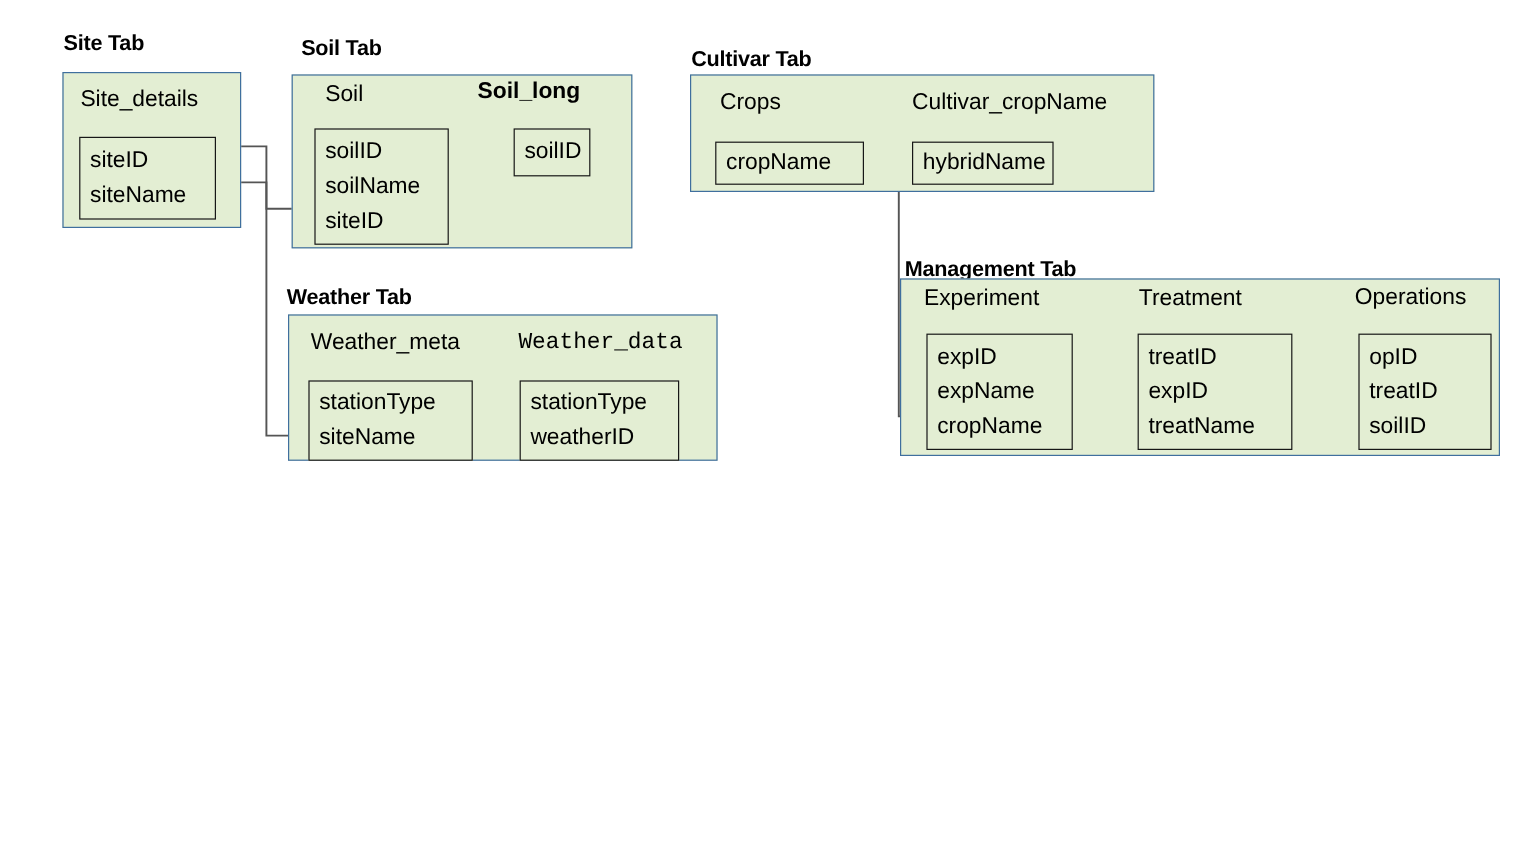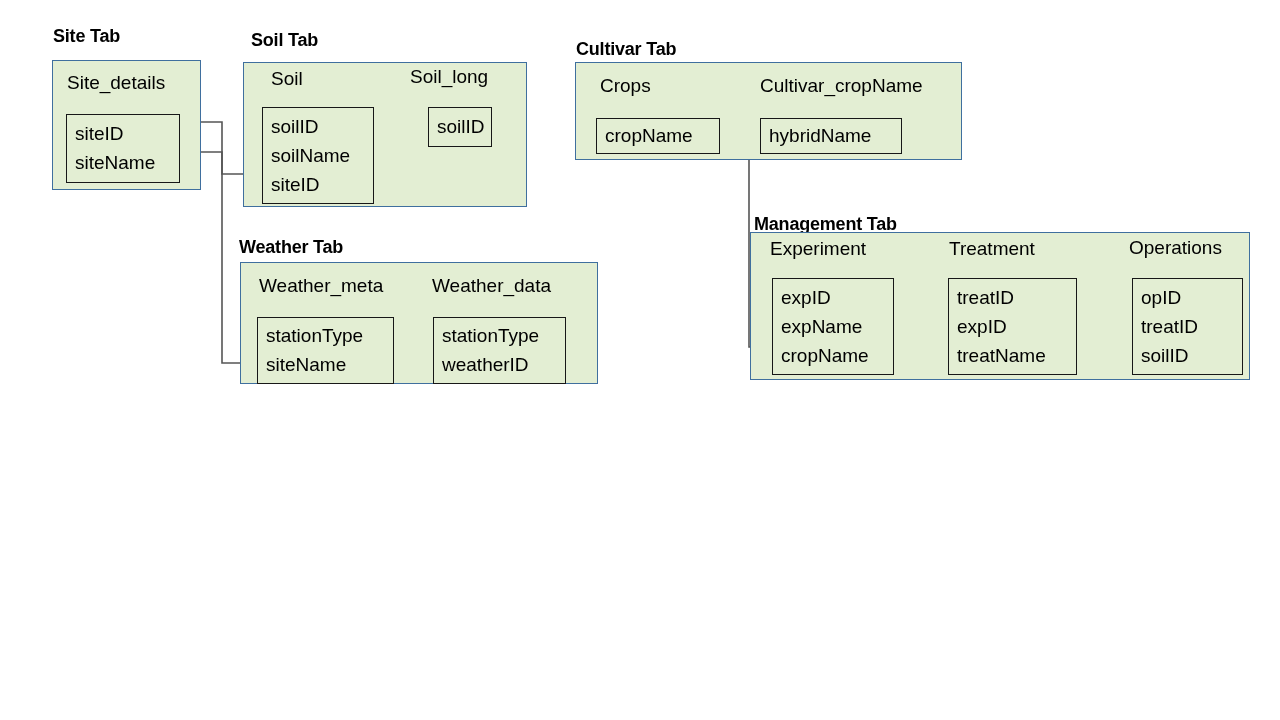--- a/index.html
+++ b/index.html
@@ -67,44 +67,44 @@
   </div>
 
   <div class="tab-label" style="left:251px;top:31px;">Soil Tab</div>
   <div class="tab-box" style="left:243px;top:62px;width:284px;height:145px;"></div>
   <div class="tbl-title" style="left:271px;top:69px;">Soil</div>
   <div class="tbl-box" style="left:262px;top:96px;width:112px;height:97px;padding-top:4px;">
     <div class="field">soilID</div>
     <div class="field">soilName</div>
     <div class="field">siteID</div>
   </div>
-  <div class="tbl-title" style="left:410px;top:67px;">Soil_long</div>
+  <div class="tbl-title" style="left:398px;top:67px;font-weight:bold;">Soil_long</div>
   <div class="tbl-box" style="left:428px;top:96px;width:64px;height:40px;padding-top:4px;">
     <div class="field">soilID</div>
   </div>
 
   <div class="tab-label" style="left:576px;top:40px;">Cultivar Tab</div>
   <div class="tab-box" style="left:575px;top:62px;width:387px;height:98px;"></div>
   <div class="tbl-title" style="left:600px;top:76px;text-align:center;">Crops</div>
   <div class="tbl-box" style="left:596px;top:107px;width:124px;height:36px;padding-top:2px;">
     <div class="field">cropName</div>
   </div>
   <div class="tbl-title" style="left:760px;top:76px;">Cultivar_cropName</div>
-  <div class="tbl-box" style="left:760px;top:107px;width:142px;height:36px;padding-top:2px;">
+  <div class="tbl-box" style="left:760px;top:107px;width:118px;height:36px;padding-top:2px;">
     <div class="field">hybridName</div>
   </div>
 
   <div class="tab-label" style="left:239px;top:238px;">Weather Tab</div>
   <div class="tab-box" style="left:240px;top:262px;width:358px;height:122px;"></div>
   <div class="tbl-title" style="left:259px;top:276px;">Weather_meta</div>
   <div class="tbl-box" style="left:257px;top:306px;width:137px;height:67px;padding-top:3px;">
     <div class="field">stationType</div>
     <div class="field">siteName</div>
   </div>
-  <div class="tbl-title" style="left:432px;top:276px;">Weather_data</div>
+  <div class="tbl-title" style="left:432px;top:276px;font-family:Liberation Mono, monospace;">Weather_data</div>
   <div class="tbl-box" style="left:433px;top:306px;width:133px;height:67px;padding-top:3px;">
     <div class="field">stationType</div>
     <div class="field">weatherID</div>
   </div>
 
   <div class="tab-label" style="left:754px;top:215px;text-align:right;">Management Tab</div>
   <div class="tab-box" style="left:750px;top:232px;width:500px;height:148px;"></div>
 
   <div class="tbl-title" style="left:770px;top:239px;">Experiment</div>
   <div class="tbl-box" style="left:772px;top:267px;width:122px;height:97px;padding-top:4px;">

